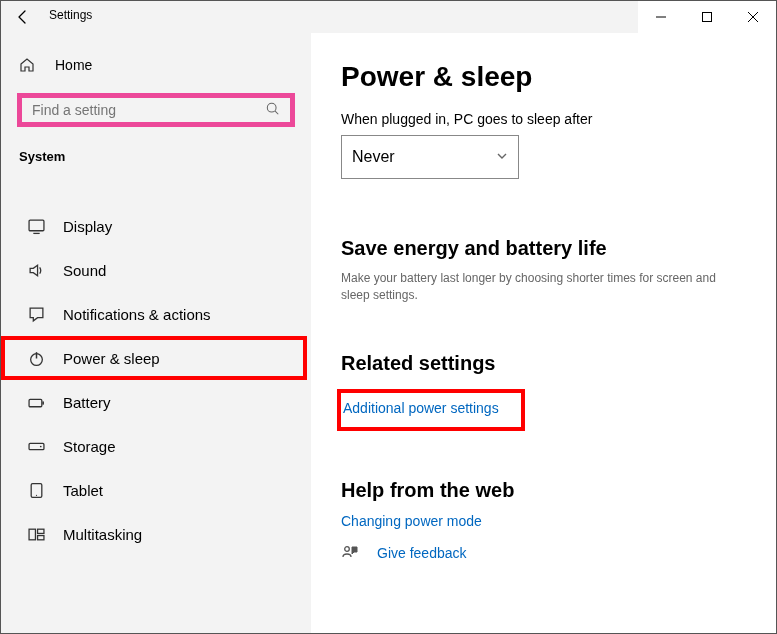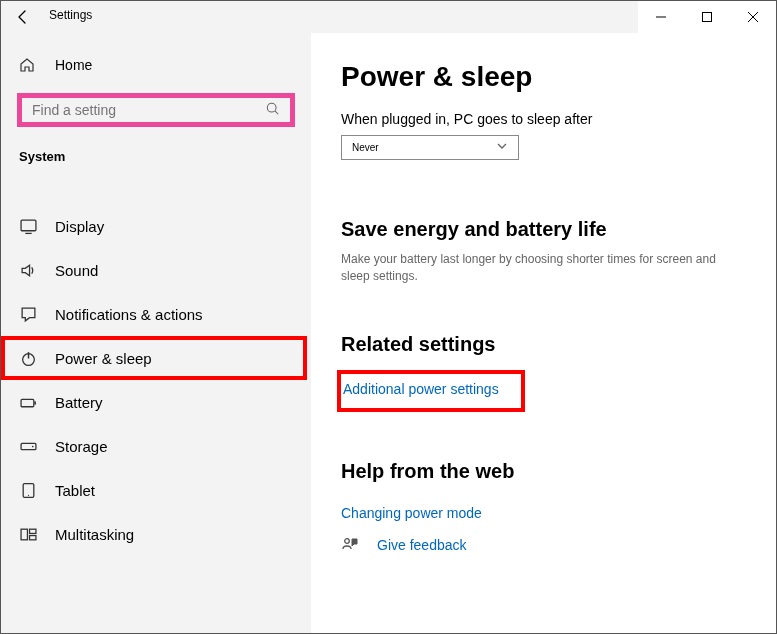--- a/index.html
+++ b/index.html
@@ -106,21 +106,21 @@
   }
   .nav-list {
     margin-top: 30px;
     display: flex;
     flex-direction: column;
   }
   .nav-item {
     display: flex;
     align-items: center;
     height: 44px;
-    padding-left: 18px;
+    padding-left: 26px;
     gap: 18px;
     cursor: pointer;
     position: relative;
   }
   .nav-item .icon {
     width: 18px;
     display:flex;
     align-items:center;
     justify-content:center;
     color:#333;
@@ -143,27 +143,27 @@
     color: #000;
     margin-bottom: 18px;
   }
   .field-label {
     font-size: 14px;
     color: #000;
     margin-bottom: 8px;
   }
   .select {
     width: 178px;
-    height: 25px;
+    height: 44px;
     border: 1px solid #888;
     display: flex;
     align-items: center;
     justify-content: space-between;
     padding: 0 10px;
-    font-size: 10px;
+    font-size: 16px;
     color: #000;
     cursor: pointer;
   }
   .chev { font-size: 12px; color:#666; }
   .main h2 {
     font-size: 20px;
     font-weight: 600;
     color: #000;
     margin-top: 58px;
     margin-bottom: 10px;
@@ -346,21 +346,21 @@
 
     <h2>Save energy and battery life</h2>
     <div class="subtext">Make your battery last longer by choosing shorter times for screen and sleep settings.</div>
 
     <h2 class="tight">Related settings</h2>
     <span class="link-box">
       <span class="link">Additional power settings</span>
     </span>
 
     <h2 class="tight">Help from the web</h2>
-    <span class="link" style="margin-top:12px;">Changing power mode</span>
+    <span class="link" style="margin-top:1px;">Changing power mode</span>
 
     <div class="help-row">
       <span class="hicon">
         <svg width="18" height="18" viewBox="0 0 18 18">
             <circle cx="6" cy="5" r="2.3" fill="none" stroke="#555" stroke-width="1.3"></circle>
             <path d="M2 13 C2 9 10 9 10 13" fill="none" stroke="#555" stroke-width="1.3"></path>
             <path d="M11 3 H16 V8 H13 L11 10 V8 H11 Z" fill="#555"></path>
           </svg>
       </span>
       <span class="link">Give feedback</span>

